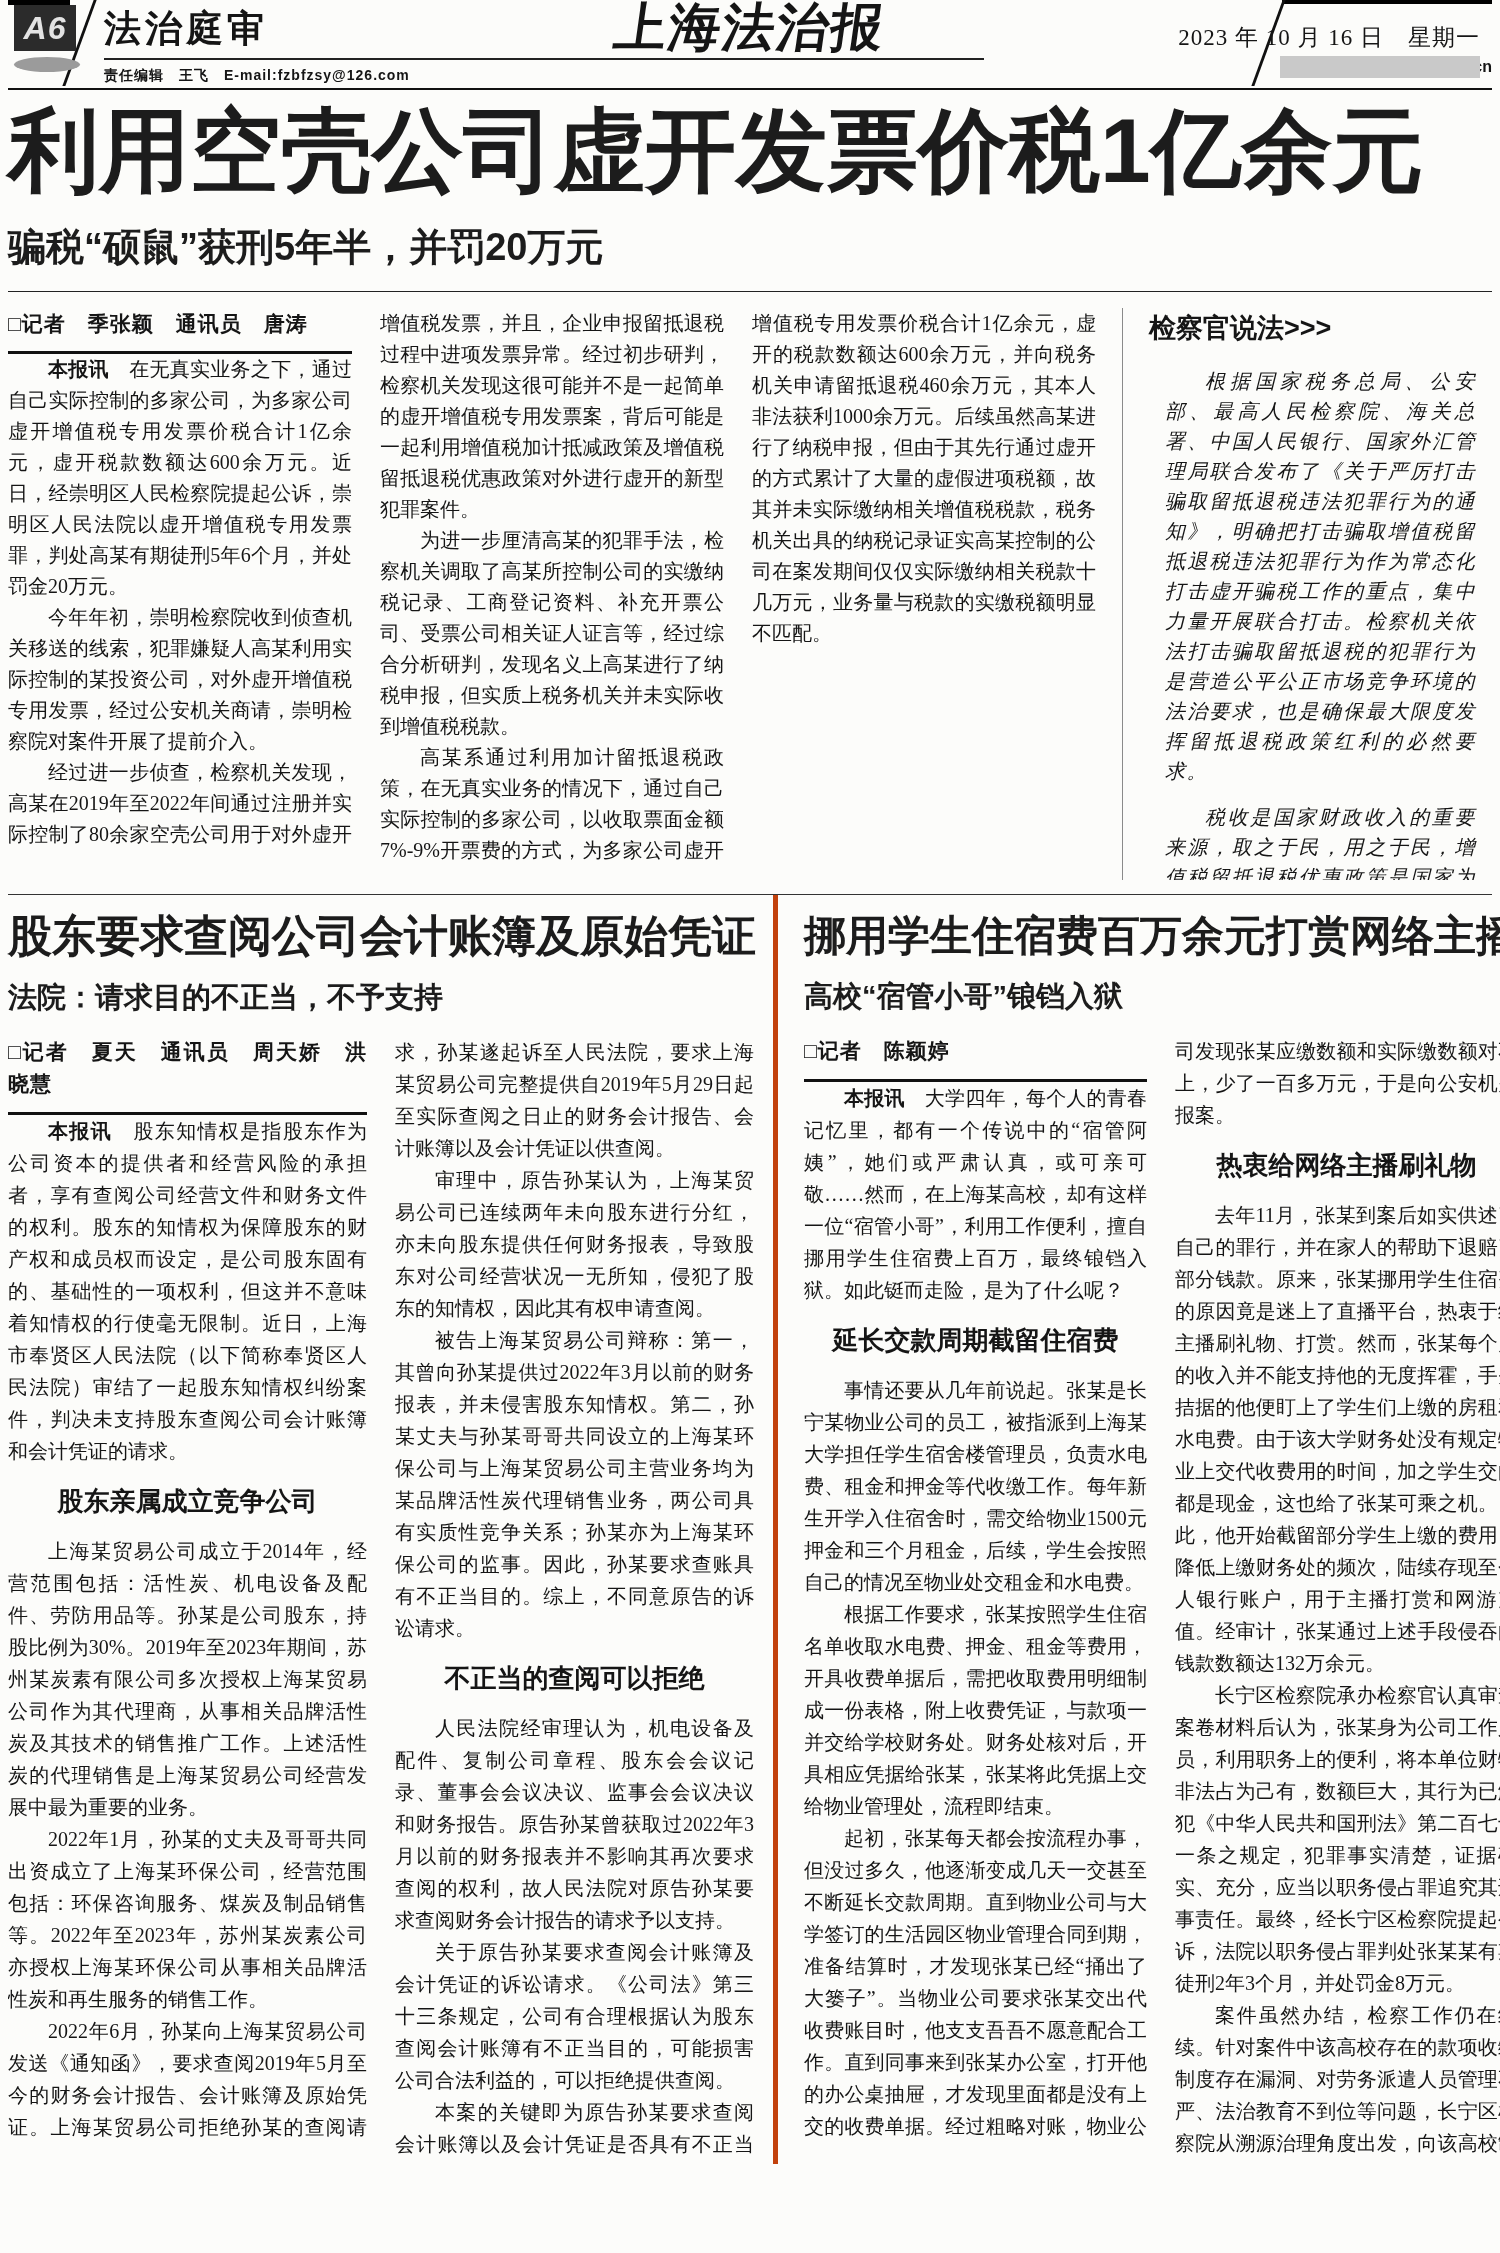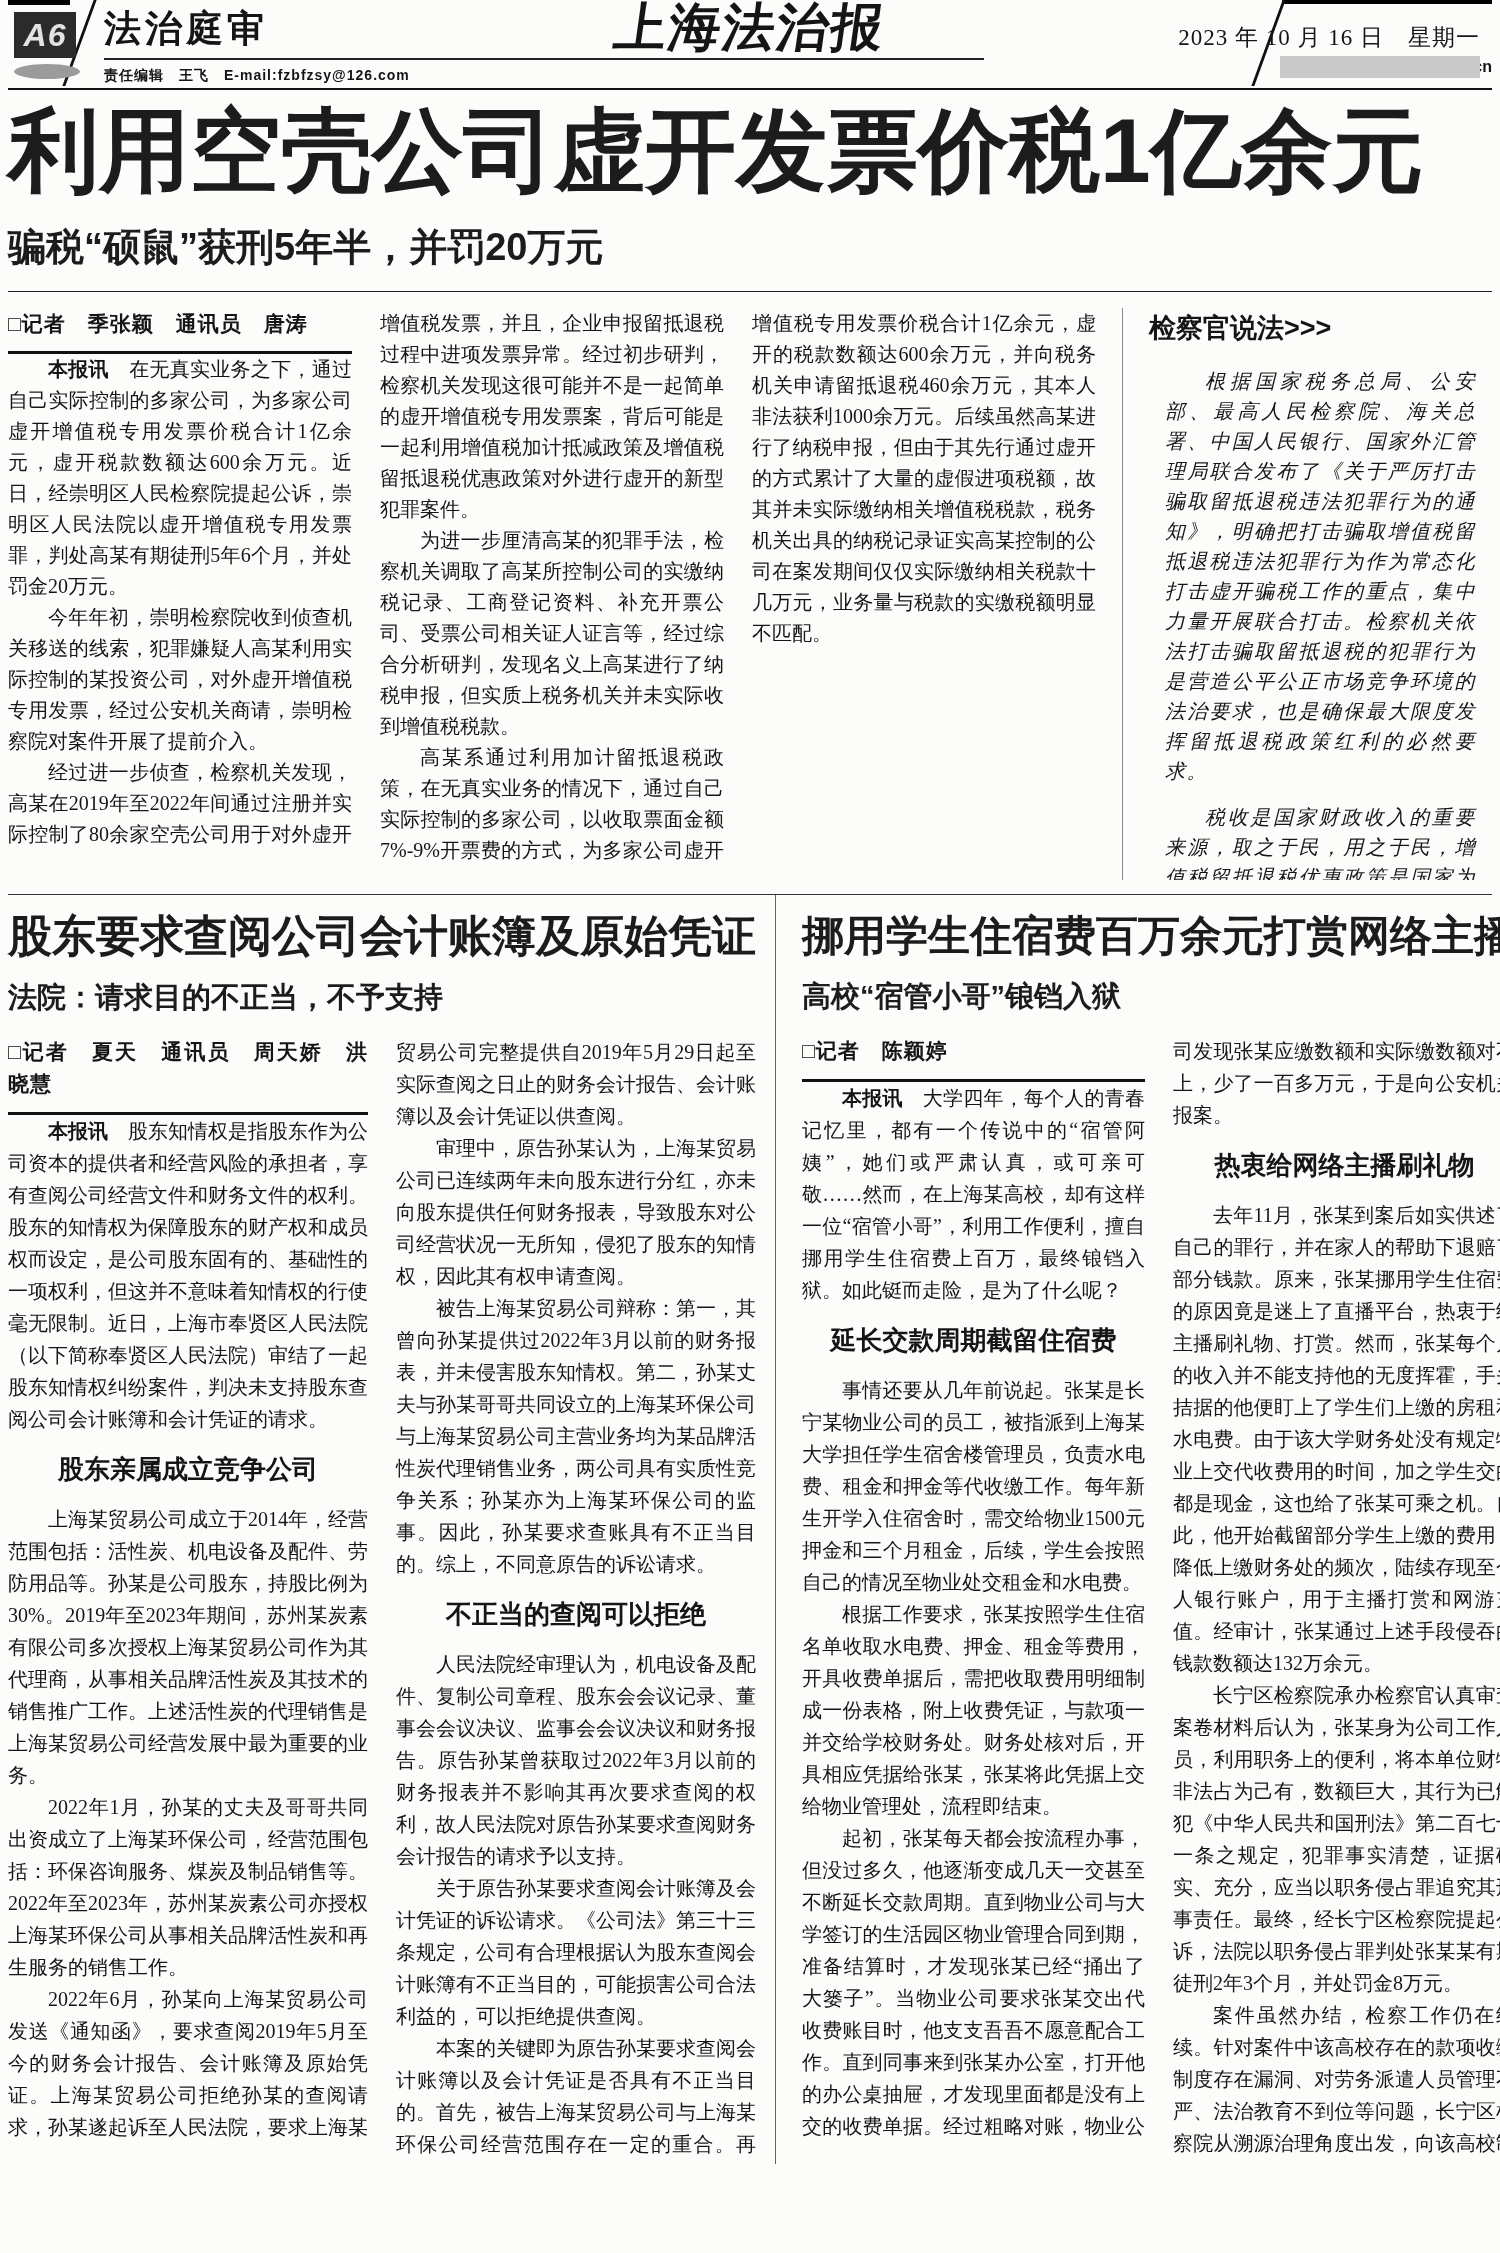--- a/index.html
+++ b/index.html
@@ -9,21 +9,21 @@
     padding:0 8px;overflow:hidden;
     font-family:"Liberation Serif",serif;
   }
   
   .header{position:relative;height:88px;border-bottom:2px solid #111;}
   .top-strip-left{position:absolute;top:0;left:0;width:62px;height:5px;background:#000;}
   .top-strip-right{position:absolute;top:0;right:0;width:210px;height:4px;background:#000;}
   .diag{position:absolute;top:0;height:86px;width:3px;background:#111;transform:skewX(-20deg);}
   .diag.left{left:70px;}
   .diag.right{right:222px;}
-  .badge-wrap{position:absolute;left:6px;top:12px;width:70px;text-align:center;}
+  .badge-wrap{position:absolute;left:6px;top:5px;width:70px;text-align:center;}
   .badge-a6{
     width:62px;height:46px;background:#2b2b2b;color:#e3e3e3;
     font-family:"Liberation Sans",sans-serif;font-weight:bold;font-size:32px;font-style:italic;
     display:flex;align-items:center;justify-content:center;letter-spacing:1px;
   }
   .badge-oval{width:66px;height:15px;background:#9b9b9b;border-radius:50%;margin-top:6px;}
   .section-name{
     position:absolute;left:96px;top:4px;
     font-family:"Liberation Sans",sans-serif;font-weight:bold;font-size:37px;letter-spacing:4px;
   }
@@ -79,21 +79,21 @@
   .commentary p{
     font-family:"DejaVu Serif",serif;font-style:italic;
     font-size:20px;line-height:30px;letter-spacing:1.5px;
     margin:16px;text-indent:2em;text-align:justify;
   }
 
   
   .section-divider{border-top:1px solid #333;margin-top:14px;}
   .bottom{display:flex;align-items:stretch;}
   .art{box-sizing:border-box;padding-top:16px;}
-  .art2{width:770px;border-right:1px solid #c2410c;padding-right:19px;}
+  .art2{width:770px;border-right:5px solid #c2410c;padding-right:19px;}
   .art3{flex:1;padding-left:26px;}
   .art-headline{
     margin:0;font-family:"Liberation Sans",sans-serif;font-weight:bold;color:#1c1c1c;
     white-space:nowrap;
   }
   .art2 .art-headline{font-size:44px;line-height:1.15;}
   .art3 .art-headline{font-size:42px;line-height:1.2;}
   .art-deck{
     margin:16px 0 18px;font-family:"Liberation Sans",sans-serif;font-weight:bold;
     font-size:29px;color:#1c1c1c;

